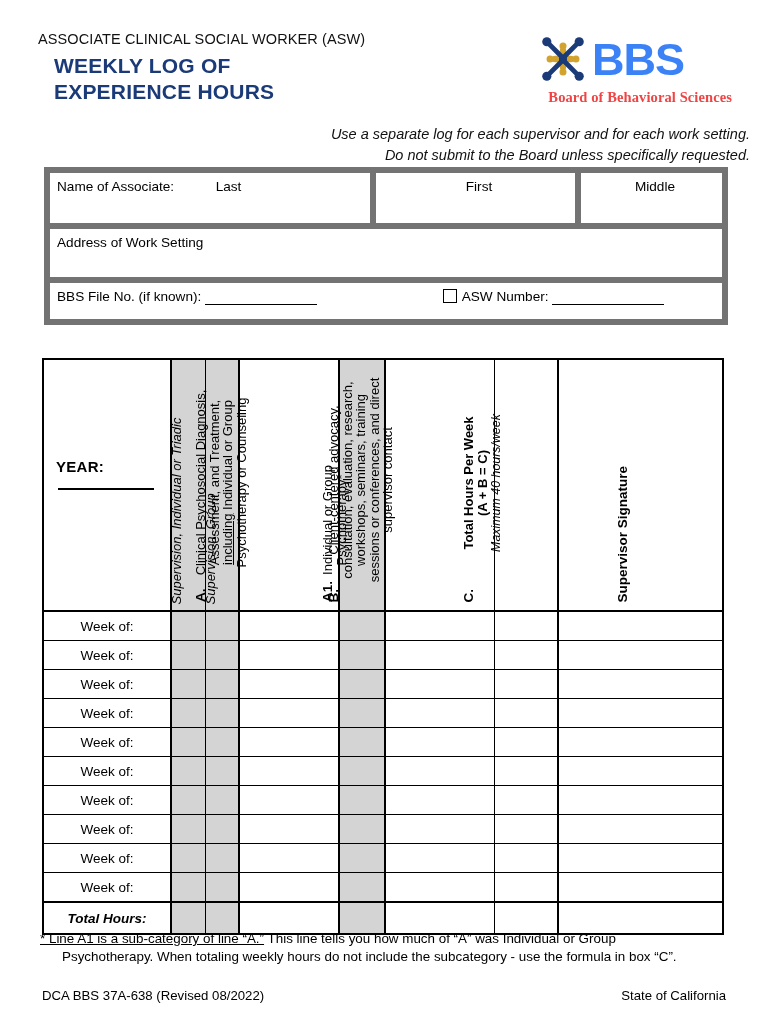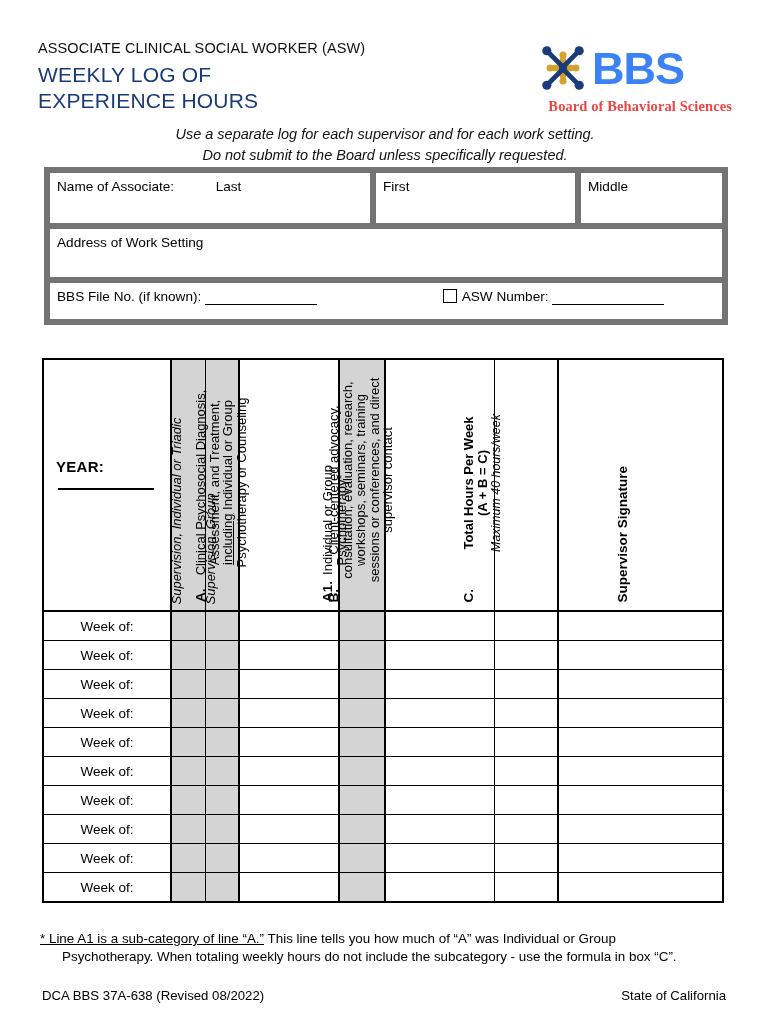--- a/index.html
+++ b/index.html
@@ -7,71 +7,71 @@
     width:768px;height:1024px;
     font-family:"Liberation Sans", sans-serif;
     color:#000;
     -webkit-font-smoothing:antialiased;
     position:relative;
     overflow:hidden;
   }
   .page{position:absolute;left:0;top:0;width:768px;height:1024px;}
 
   
-  .hdr{position:absolute;left:38px;top:39px;width:694px;height:90px;}
+  .hdr{position:absolute;left:38px;top:30px;width:694px;height:90px;}
   .hdr-left{position:absolute;left:0;top:0;}
   .line-small{
     font-size:14.5px;letter-spacing:.1px;line-height:18px;
     color:#111;white-space:nowrap;font-weight:400;
   }
   .line-big{
-    font-size:21px;font-weight:normal;color:#1b3a78;
-    line-height:25px;letter-spacing:.2px;white-space:nowrap;
+    font-size:21px;font-weight:bold;color:#1b3a78;
+    line-height:25px;letter-spacing:.2px;white-space:nowrap;margin-left:16px;
   }
   .hdr-l2{margin-top:5px;}
   .hdr-l3{margin-top:1px;}
 
   
   .logo{position:absolute;right:0;top:0;width:196px;height:82px;}
   .logo-row{display:flex;align-items:center;height:58px;}
   .logo-mark{width:54px;height:54px;flex:0 0 54px;}
   .logo-bbs{
     font-family:"Liberation Sans", sans-serif;
     font-size:45px;font-weight:bold;color:#3b82f6;
     letter-spacing:-1px;line-height:45px;margin-left:2px;
   }
   .logo-sub{
     font-family:"Liberation Serif", serif;
     font-size:14.5px;color:#ef4444;font-weight:bold;
     text-align:right;margin-top:1px;letter-spacing:.1px;
   }
 
   
-  .instr{position:absolute;left:38px;top:124px;width:694px;text-align:center;}
+  .instr{position:absolute;left:56px;top:124px;width:694px;text-align:right;}
   .instr div{
     font-style:italic;font-size:14.5px;line-height:21px;color:#111;
   }
 
   
   .tt{
     position:absolute;left:44px;top:167px;width:678px;
     border-collapse:collapse;table-layout:fixed;
   }
   .tt td{
     border:6px solid #737373;
     font-size:13.6px;
     vertical-align:top;
     padding:6px 0 0 7px;
     line-height:16px;
   }
   .tt .r1{height:44px;}
   .tt .r2{height:39px;}
   .tt .r3{height:42px;}
   .tt .r4{height:30px;}
-  .ctr{text-align:left;padding-left:0;}
+  .ctr{text-align:center;padding-left:0;}
   .rule{
     display:inline-block;border-bottom:1px solid #000;
     height:11px;vertical-align:bottom;
   }
   .chk{
     display:inline-block;width:12px;height:12px;
     border:1.4px solid #000;background:#fff;
     vertical-align:-2px;margin-right:5px;
   }
   .nowrap{white-space:nowrap;}
@@ -406,20 +406,30 @@
         <td class="wklabel thick-l thick-b">Week of:</td>
         <td class="shade thick-l thick-b"></td>
         <td class="shade thick-b"></td>
         <td class="thick-l thick-b"></td>
         <td class="shade thick-l thick-b"></td>
         <td class="thick-l thick-b"></td>
         <td class="thick-b"></td>
         <td class="thick-l thick-r thick-b"></td>
       </tr>
 
+      <tr class="totrow">
+        <td class="totlabel thick-l thick-b">Total Hours:</td>
+        <td class="shade thick-l thick-b"></td>
+        <td class="shade thick-b"></td>
+        <td class="thick-l thick-b"></td>
+        <td class="shade thick-l thick-b"></td>
+        <td class="thick-l thick-b"></td>
+        <td class="thick-b"></td>
+        <td class="thick-l thick-r thick-b"></td>
+      </tr>
     </tbody>
   </table>
 
   <div class="foot">
     <div><span class="u">* Line A1 is a sub-category of line “A.”</span><span> This line tells you how much of “A” was Individual or Group</span></div>
     <div class="l2">Psychotherapy. When totaling weekly hours do not include the subcategory - use the formula in box “C”.</div>
   </div>
 
   <div class="meta">
     <span>DCA BBS 37A-638 (Revised 08/2022)</span>

